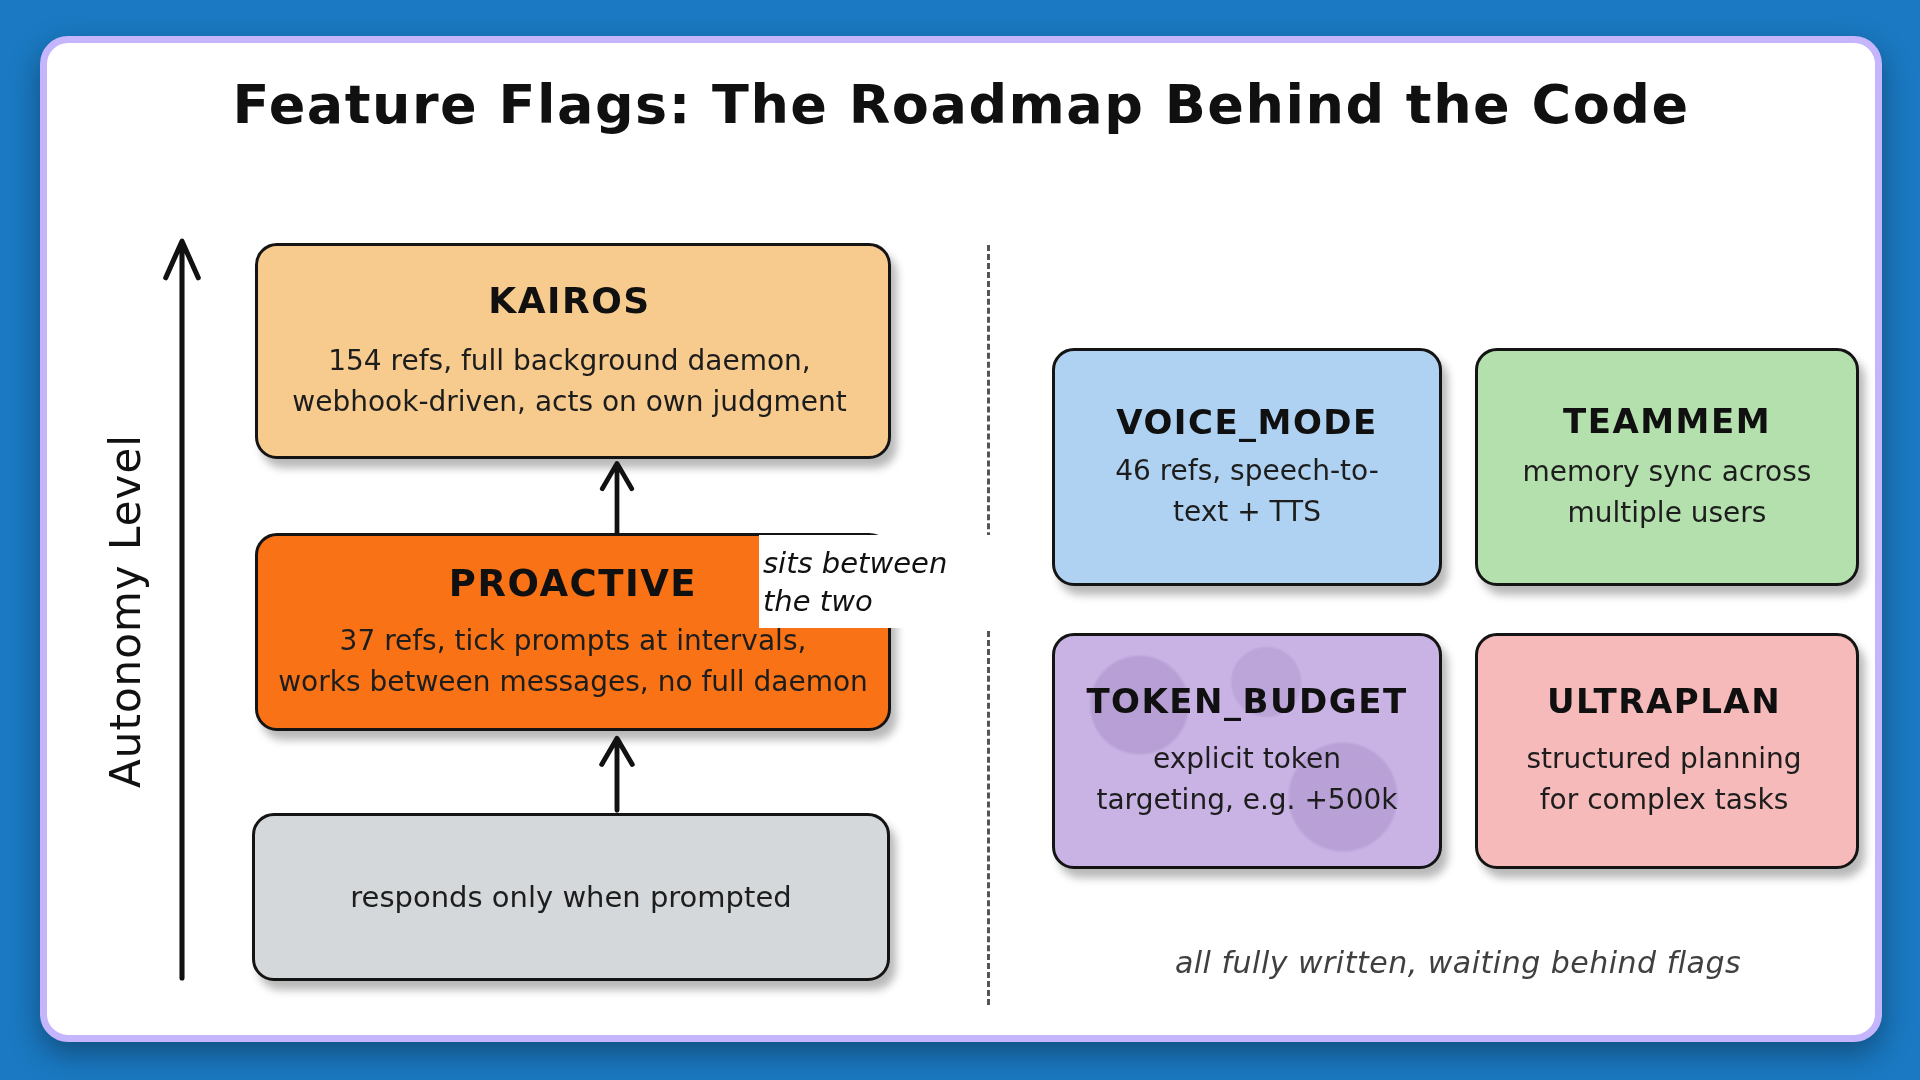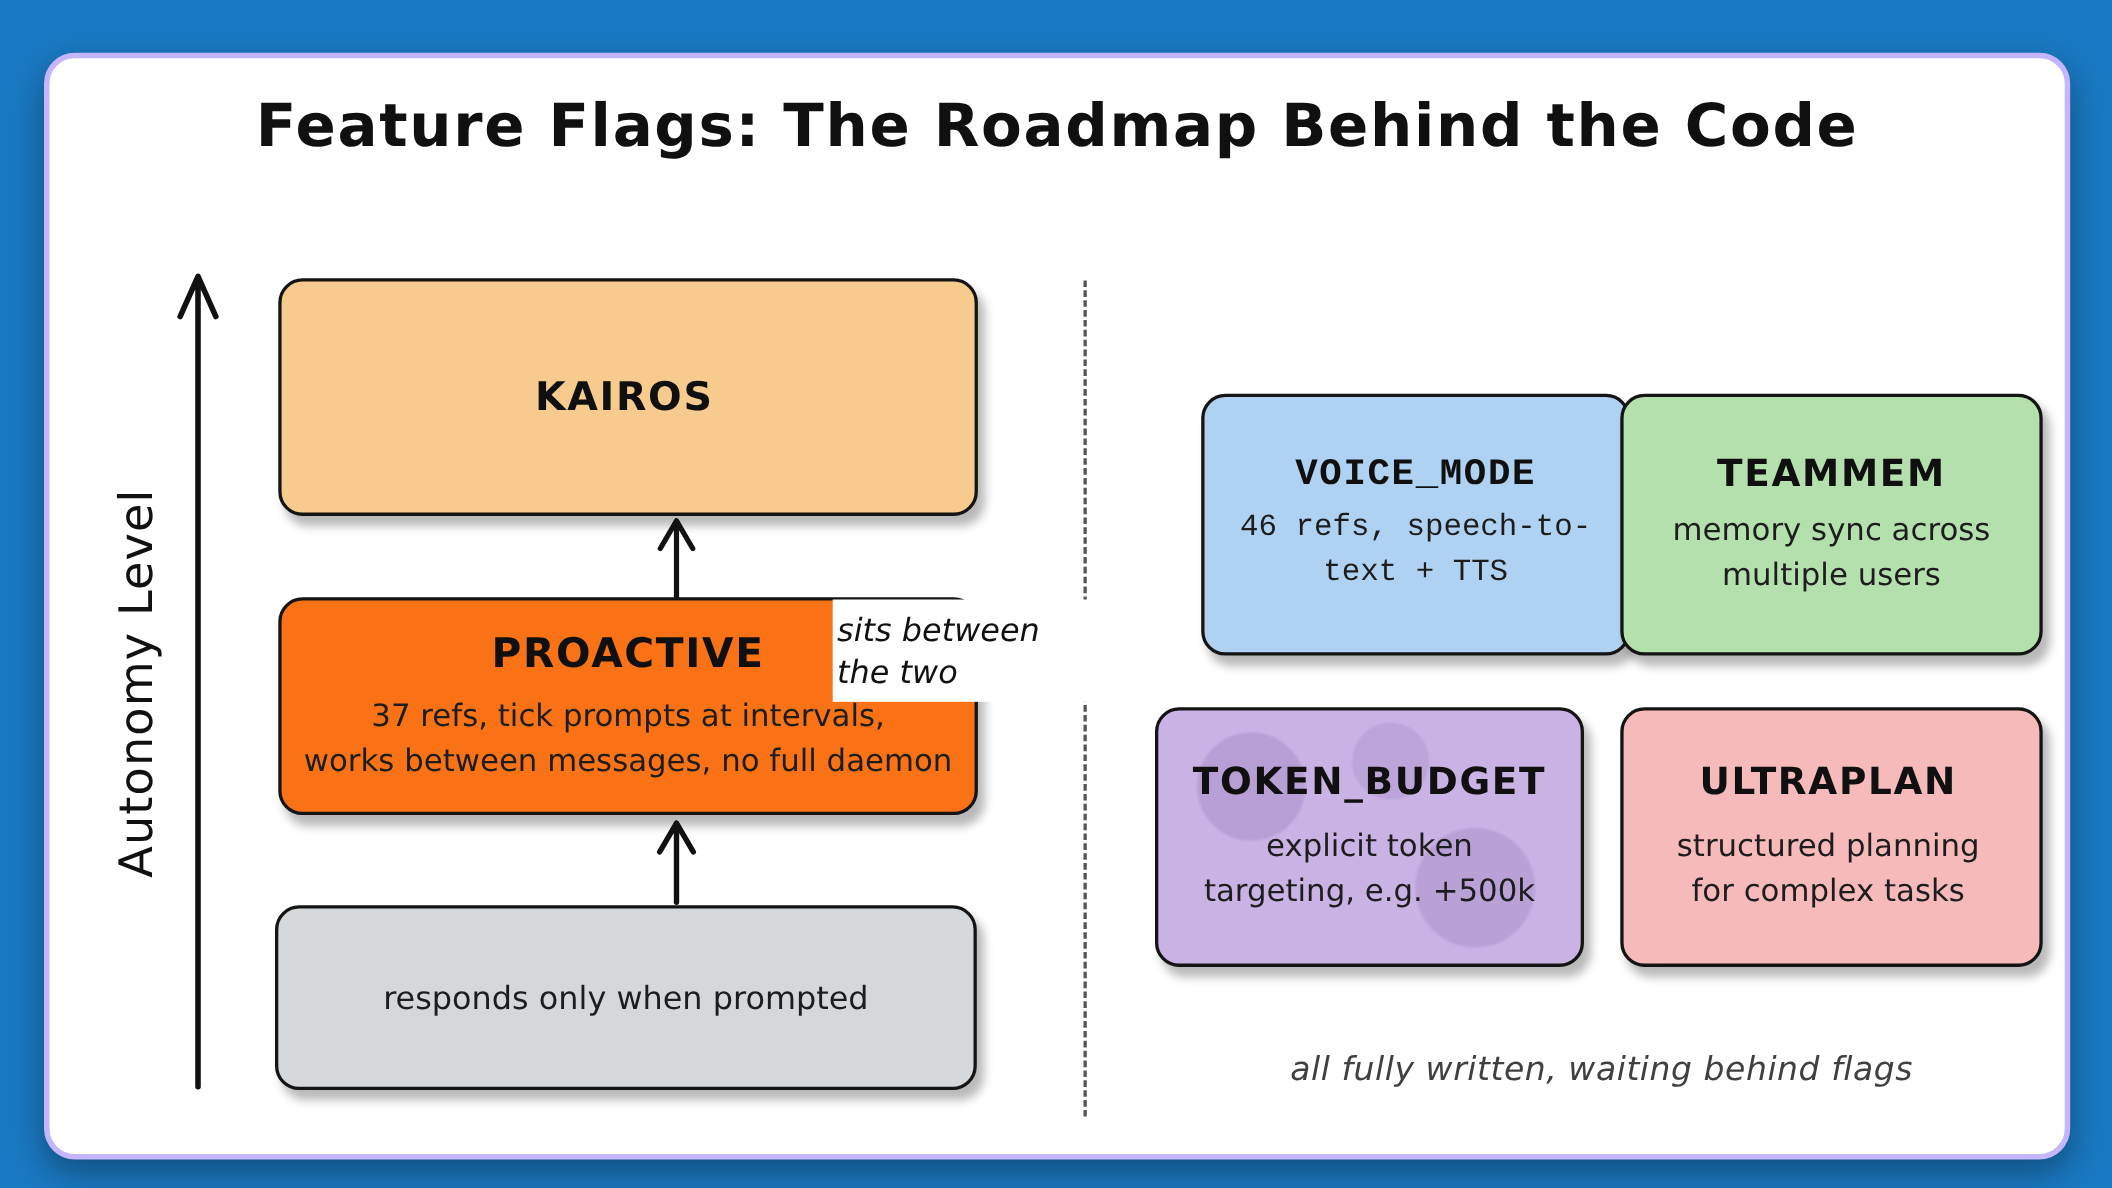--- a/index.html
+++ b/index.html
@@ -9,24 +9,23 @@
     background: #1a79c2;
     font-family: "DejaVu Sans", sans-serif;
     overflow: hidden;
     color: #141414;
   }
   .card {
     position: absolute;
     left: 40px; top: 36px;
     width: 1842px; height: 1006px;
     background: #ffffff;
-    border: 5px solid #c4b5fd;
+    border: 7px solid #c4b5fd;
     border-radius: 28px;
     box-shadow: 0 12px 30px rgba(0,0,0,0.35);
-    margin-top: 12px;
   }
   .title {
     position: absolute;
     top: 30px; left: 0; width: 100%;
     text-align: center;
     font-size: 54px;
     font-weight: 600;
     letter-spacing: 1.5px;
     color: #101010;
   }
@@ -96,21 +95,21 @@
     color: #111;
   }
   .divider {
     position: absolute;
     left: 940px; top: 202px;
     height: 760px; width: 0;
     border-left: 3px dashed #555;
   }
   .flag .box-title { font-size: 34px; }
   .flag .box-desc  { font-size: 28px; }
-  .voice    { left: 1047px; top: 305px; width: 390px; height: 238px; gap: 9px; font-family: Liberation Mono, monospace; }
+  .voice    { left: 1005px; top: 305px; width: 390px; height: 238px; gap: 9px; }
   .teammem  { left: 1428px; top: 305px; width: 384px; height: 238px; gap: 11px; }
   .token    { left: 1005px; top: 590px; width: 390px; height: 236px; gap: 18px;
               background-image:
                 radial-gradient(circle at 22% 30%, rgba(120,90,160,0.22) 0 14%, transparent 15%),
                 radial-gradient(circle at 75% 70%, rgba(120,90,160,0.20) 0 16%, transparent 17%),
                 radial-gradient(circle at 55% 20%, rgba(120,90,160,0.16) 0 12%, transparent 13%); }
   .ultraplan{ left: 1428px; top: 590px; width: 384px; height: 236px; gap: 18px; padding-left: 12px; }
   .caption {
     position: absolute;
     left: 1000px; top: 902px;
@@ -129,20 +128,22 @@
 
   <h1 class="title">Feature Flags: The Roadmap Behind the Code</h1>
 
   <svg class="axis-arrow" viewBox="0 0 60 740" fill="none">
     <path d="M30 735 L30 18 M14 46 L30 10 L46 46" stroke="#111" stroke-width="5" stroke-linecap="round" stroke-linejoin="round" fill="none"></path>
   </svg>
   <div class="axis-label">Autonomy Level</div>
 
   <div class="box kairos" style="background-color: rgb(247, 203, 142); padding-left: 11px;">
     <div class="box-title">KAIROS</div>
+    <div class="box-desc">154 refs, full background daemon,
+webhook-driven, acts on own judgment</div>
   </div>
 
   <svg class="up-arrow arrow-1" viewBox="0 0 44 76" fill="none">
     <path d="M22 74 L22 12 M8 32 L22 8 L36 32" stroke="#111" stroke-width="4.5" stroke-linecap="round" stroke-linejoin="round" fill="none"></path>
   </svg>
 
   <div class="box proactive" style="background-color: #f97316;">
     <div class="box-title">PROACTIVE</div>
     <div class="box-desc">37 refs, tick prompts at intervals,
 works between messages, no full daemon</div>

